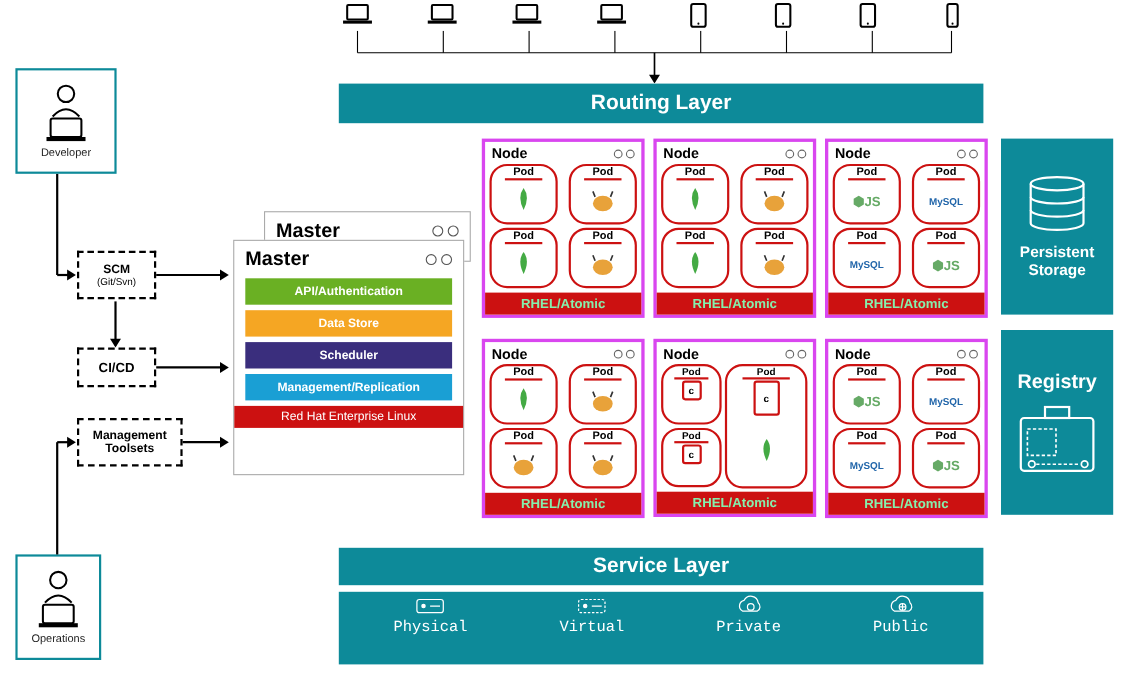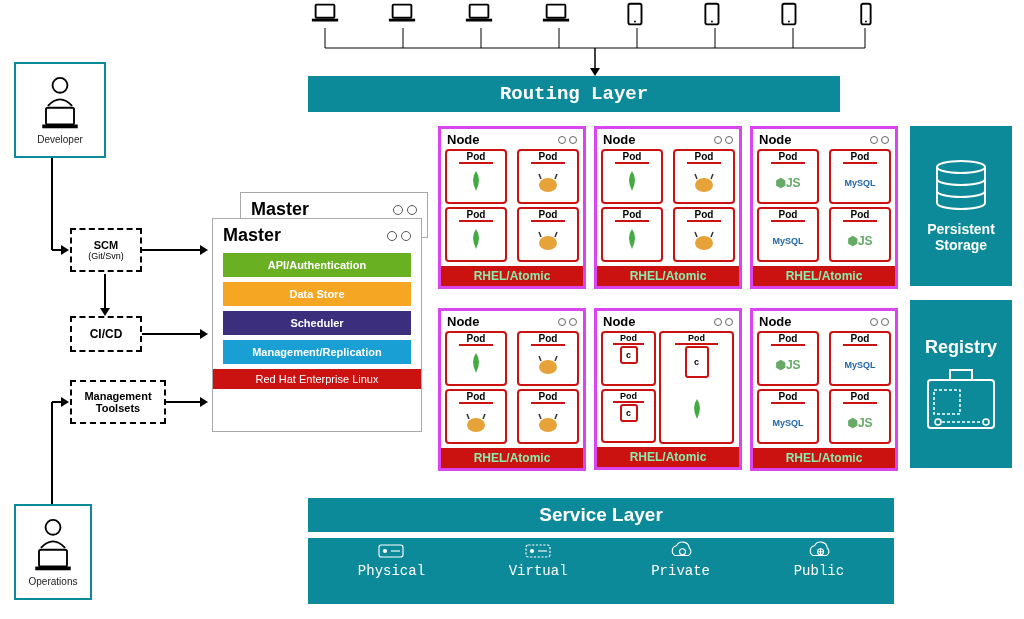--- a/index.html
+++ b/index.html
@@ -13,21 +13,21 @@
   .master-title { font-weight: bold; font-size: 18px; padding: 6px 10px 2px 10px; display:flex; justify-content:space-between; align-items:center; }
   .master-dots { display: flex; gap: 4px; }
   .master-dots span { width: 10px; height: 10px; border: 1px solid #555; border-radius: 50%; }
   .master-row { color: #fff; font-size: 11px; font-weight: bold; text-align: center; padding: 6px 4px; margin: 5px 10px; }
   .master-footer { background: #c11; color: #fff; font-weight: normal; font-size: 11px; text-align: center; padding: 4px; }
   .node-card { background: #fff; border: 3px solid #d946ef; position: relative; width: 148px; }
   .node-header { font-weight: bold; font-size: 13px; padding: 3px 6px 0 6px; display:flex; justify-content:space-between; align-items:center; }
   .node-dots { display:flex; gap:3px; }
   .node-dots span { width:8px; height:8px; border:1px solid #666; border-radius:50%; }
   .pods-grid { display: flex; flex-wrap: wrap; padding: 2px 4px 4px 4px; gap: 3px; justify-content: space-between; }
-  .pod { border: 2px solid #c11; border-radius: 4px; width: 62px; height: 55px; display:flex; flex-direction:column; align-items:center; justify-content:flex-start; }
+  .pod { border: 2px solid #c11; border-radius: 16px; width: 62px; height: 55px; display:flex; flex-direction:column; align-items:center; justify-content:flex-start; }
   .pod-label { font-size: 10px; font-weight: bold; text-align:center; border-bottom: 2px solid #c11; width: 60%; }
   .pod-icon { flex: 1; display: flex; align-items: center; justify-content: center; font-size: 8px; }
   .node-footer { background: #c11; color:#86efac; font-weight:bold; text-align:center; font-size:12px; padding: 3px; }
   .infra-row { display:flex; justify-content:space-around; align-items:flex-start; padding: 2px 8px 2px 8px; font-family: Liberation Mono, monospace; }
   .infra-item { color:#fff; font-size:14px; text-align:center; display:flex; flex-direction:column; align-items:center; gap:1px; }
   .icon-svg { width:30px; height:22px; stroke:#fff; fill:none; stroke-width:1.5; }
   .devices-row { position:absolute; top:2px; left:310px; width:570px; display:flex; justify-content:space-between; }
   .device { width:30px; height:24px; }
   .c-box { border:2px solid #c11; border-radius:3px; width:18px; height:18px; font-size:9px; font-weight:bold; display:flex; align-items:center; justify-content:center; margin:1px; }
 </style>
@@ -76,21 +76,21 @@
   <line x1="249" y1="0" x2="249" y2="20" stroke="#000" stroke-width="1"></line>
   <line x1="327" y1="0" x2="327" y2="20" stroke="#000" stroke-width="1"></line>
   <line x1="405" y1="0" x2="405" y2="20" stroke="#000" stroke-width="1"></line>
   <line x1="483" y1="0" x2="483" y2="20" stroke="#000" stroke-width="1"></line>
   <line x1="555" y1="0" x2="555" y2="20" stroke="#000" stroke-width="1"></line>
   <line x1="15" y1="20" x2="555" y2="20" stroke="#000" stroke-width="1"></line>
   <line x1="285" y1="20" x2="285" y2="46" stroke="#000" stroke-width="1.5"></line>
   <polygon points="285,48 280,40 290,40" fill="#000"></polygon>
 </svg>
 
-<div class="teal-bar" style="position:absolute; left:308px; top:76px; width:532px; height:36px; font-size:19px;font-family:Liberation Mono, monospace;">Routing Layer</div>
+<div class="teal-bar" style="position:absolute; left:308px; top:76px; width:586px; height:36px; font-size:19px;">Routing Layer</div>
 
 <div class="person-box" style="position:absolute; left:14px; top:62px; width:92px; height:96px;">
   <svg width="46" height="56" viewBox="0 0 46 60">
       <circle cx="23" cy="10" r="8" fill="none" stroke="#000" stroke-width="2"></circle>
       <path d="M10 32 Q23 18 36 32" fill="none" stroke="#000" stroke-width="2"></path>
       <rect x="8" y="34" width="30" height="18" rx="2" fill="none" stroke="#000" stroke-width="2"></rect>
       <rect x="4" y="52" width="38" height="4" fill="#000"></rect>
     </svg>
   <div class="person-label">Developer</div>
 </div>

